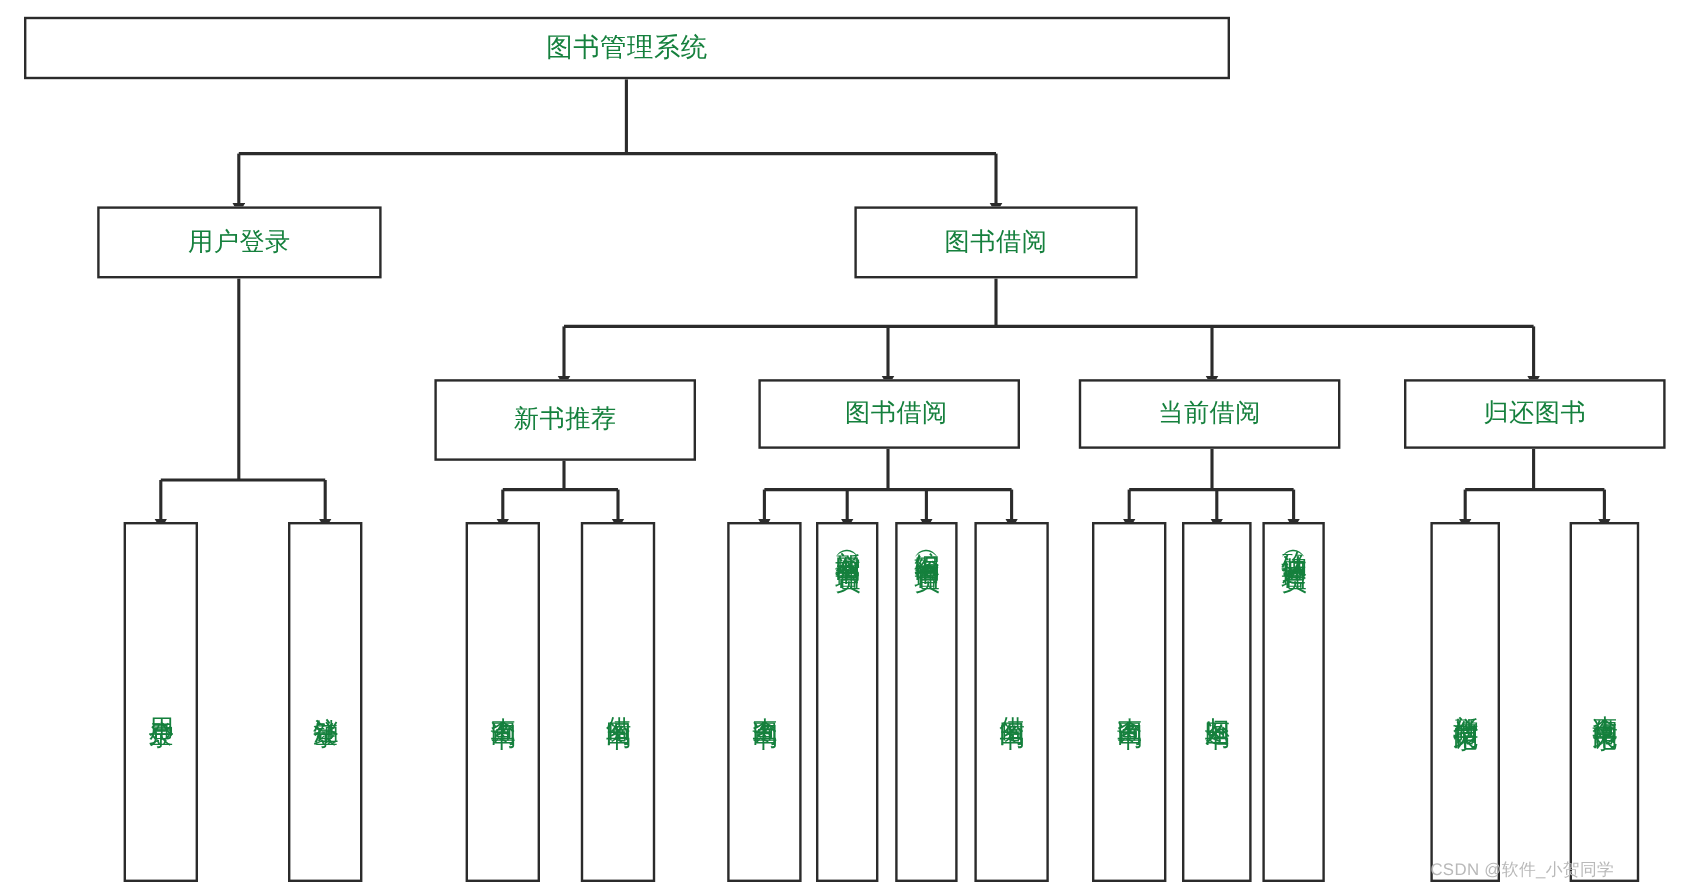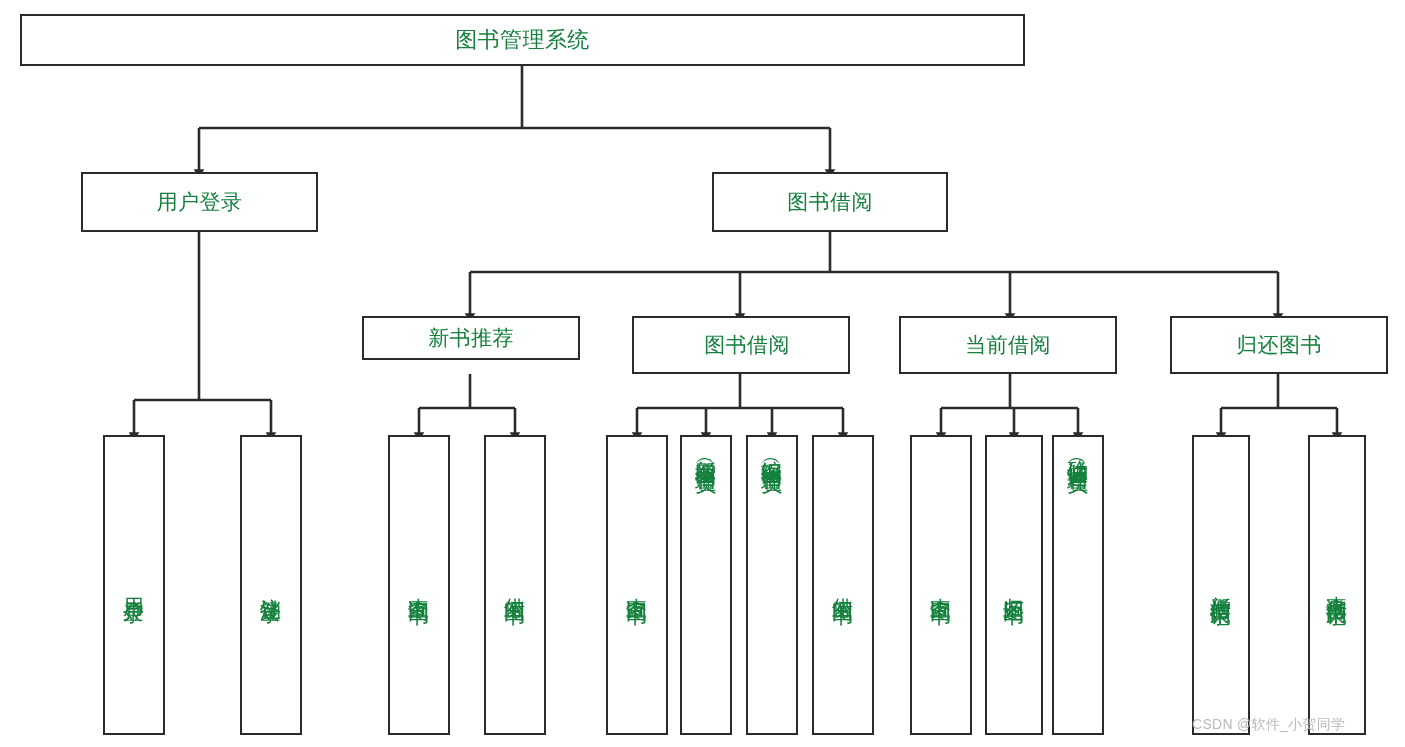--- a/index.html
+++ b/index.html
@@ -127,21 +127,21 @@
     <span class="label">图书管理系统</span>
   </div>
 
   <div class="node horiz" style="left: 81px; top: 172px; width: 237px; height: 60px;">
     <span class="label">用户登录</span>
   </div>
   <div class="node horiz" style="left: 712px; top: 172px; width: 236px; height: 60px;">
     <span class="label">图书借阅</span>
   </div>
 
-  <div class="node horiz" style="left: 362px; top: 316px; width: 218px; height: 44px;">
+  <div class="node horiz" style="left: 362px; top: 316px; width: 218px; height: 68px;">
     <span class="label">新书推荐</span>
   </div>
   <div class="node horiz" style="left: 632px; top: 316px; width: 218px; height: 58px; padding-left: 12px;">
     <span class="label">图书借阅</span>
   </div>
   <div class="node horiz" style="left: 899px; top: 316px; width: 218px; height: 58px;">
     <span class="label">当前借阅</span>
   </div>
   <div class="node horiz" style="left: 1170px; top: 316px; width: 218px; height: 58px;">
     <span class="label">归还图书</span>

